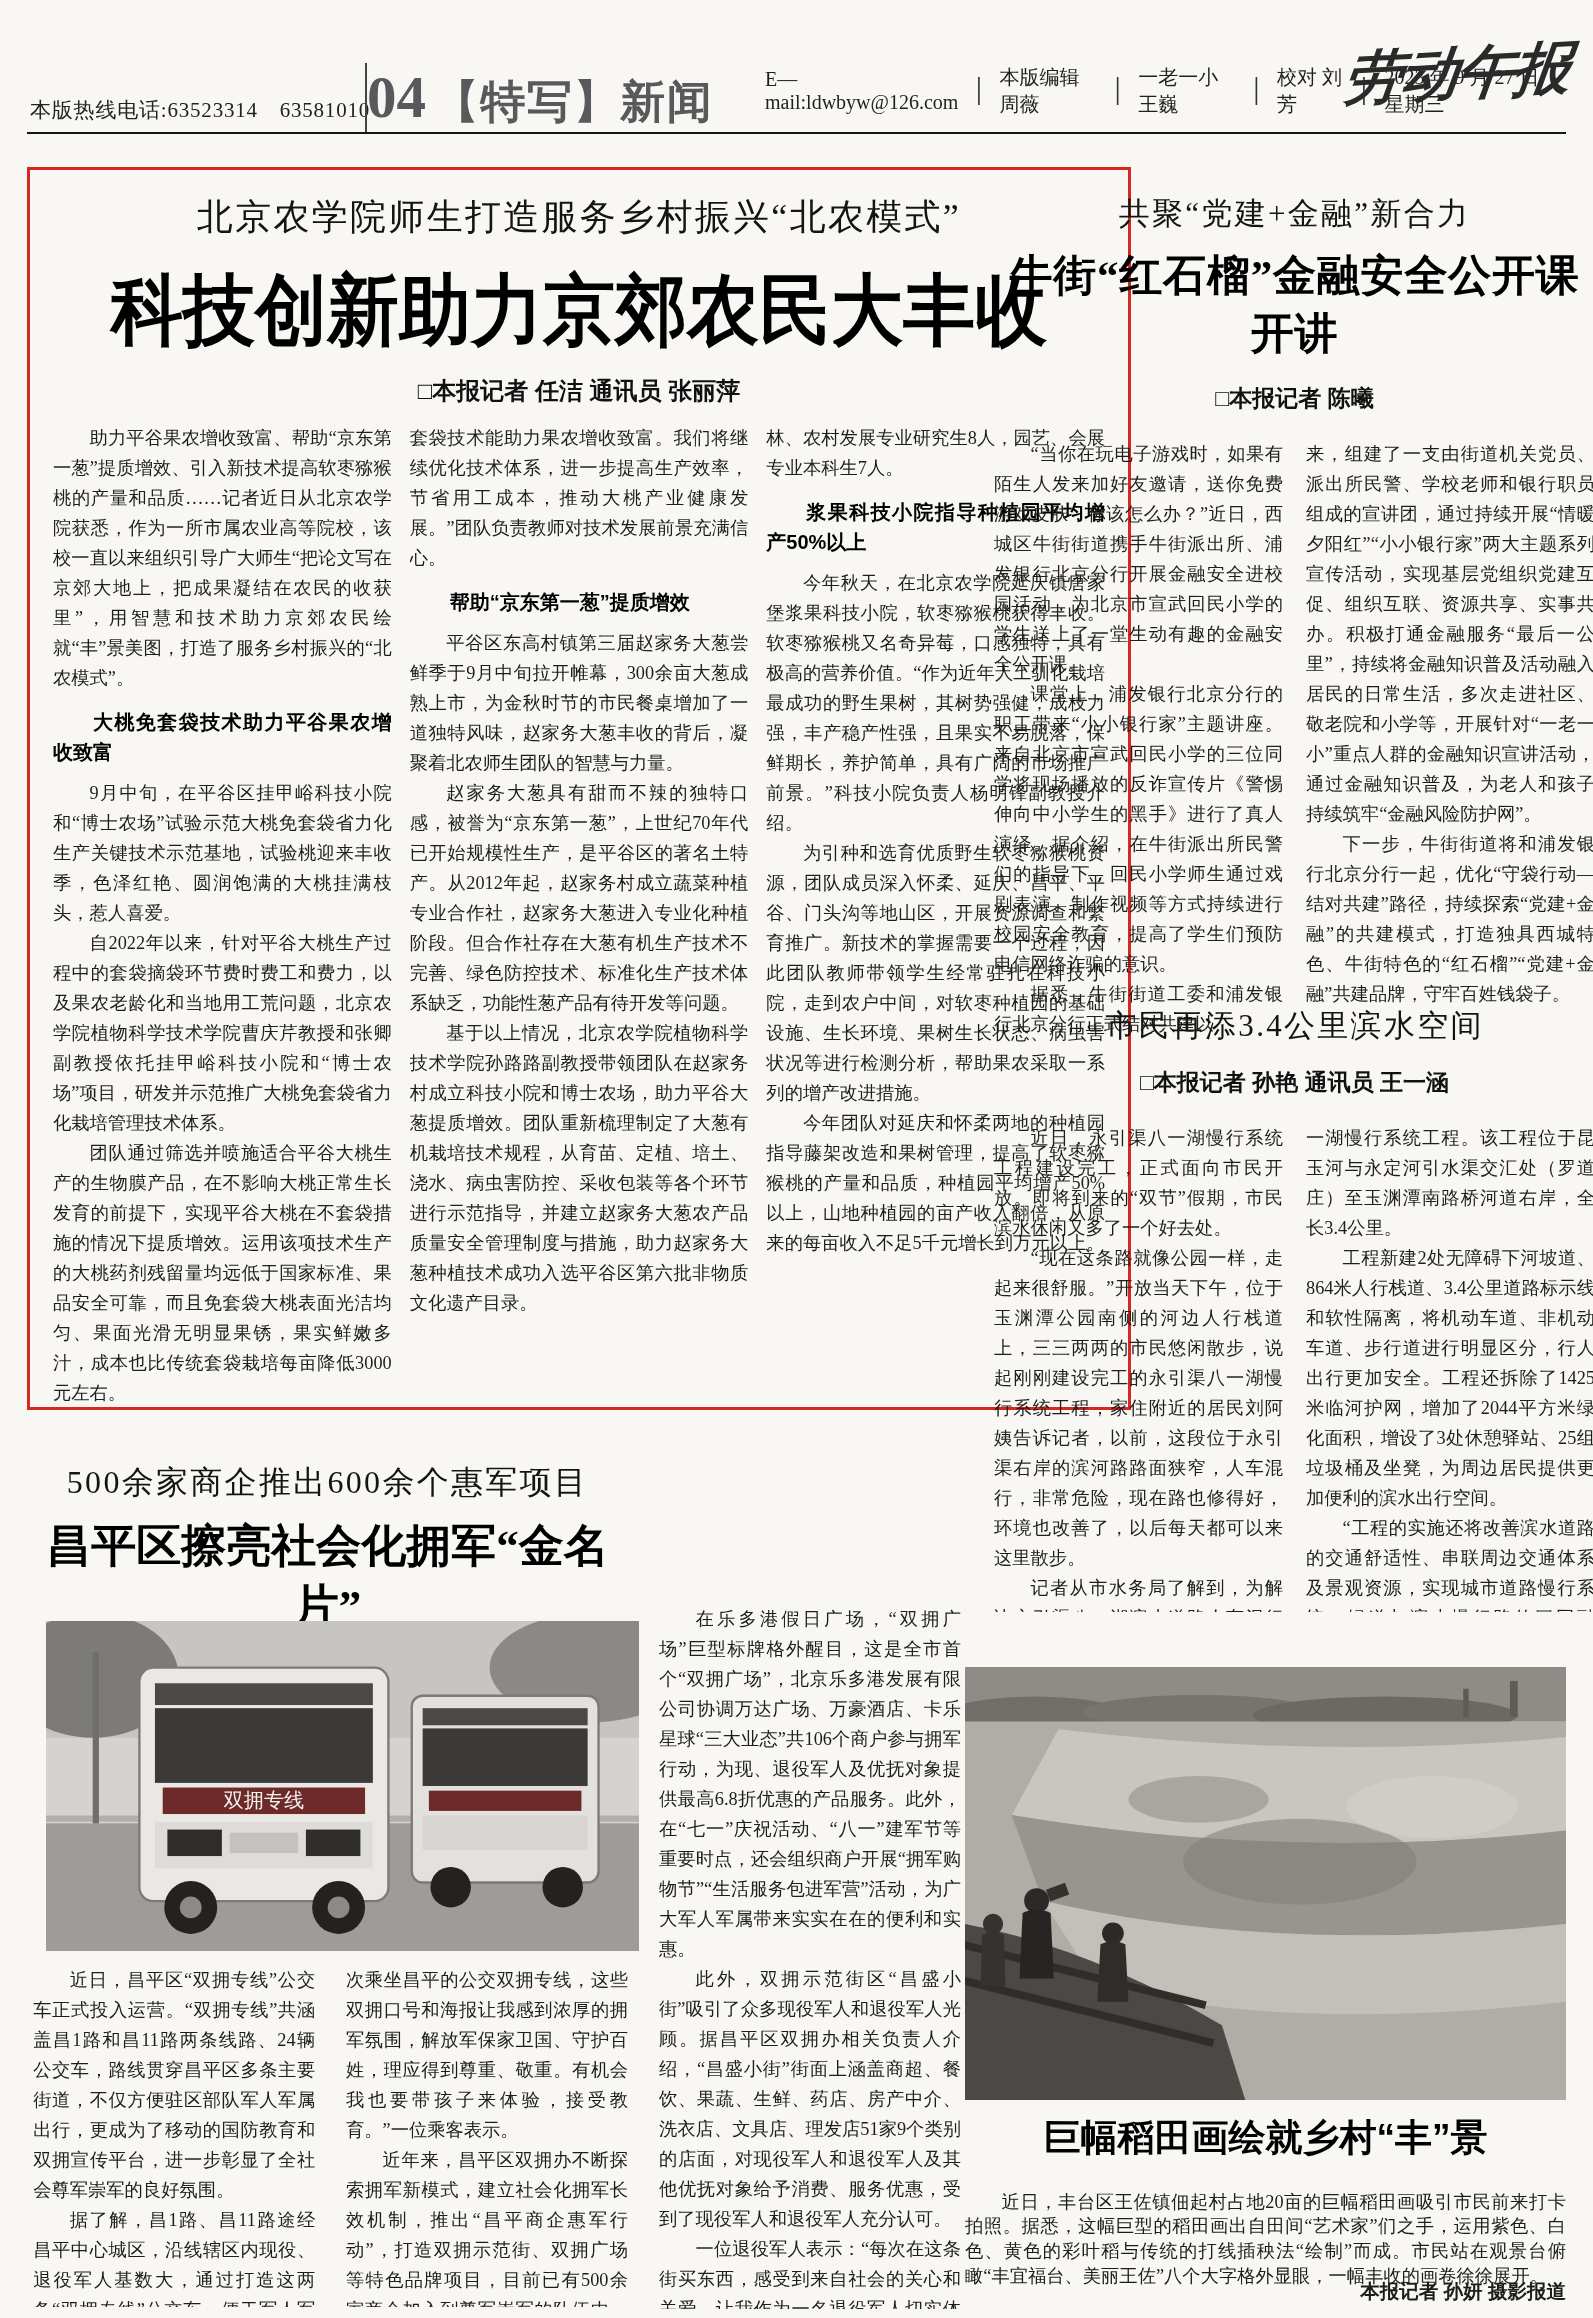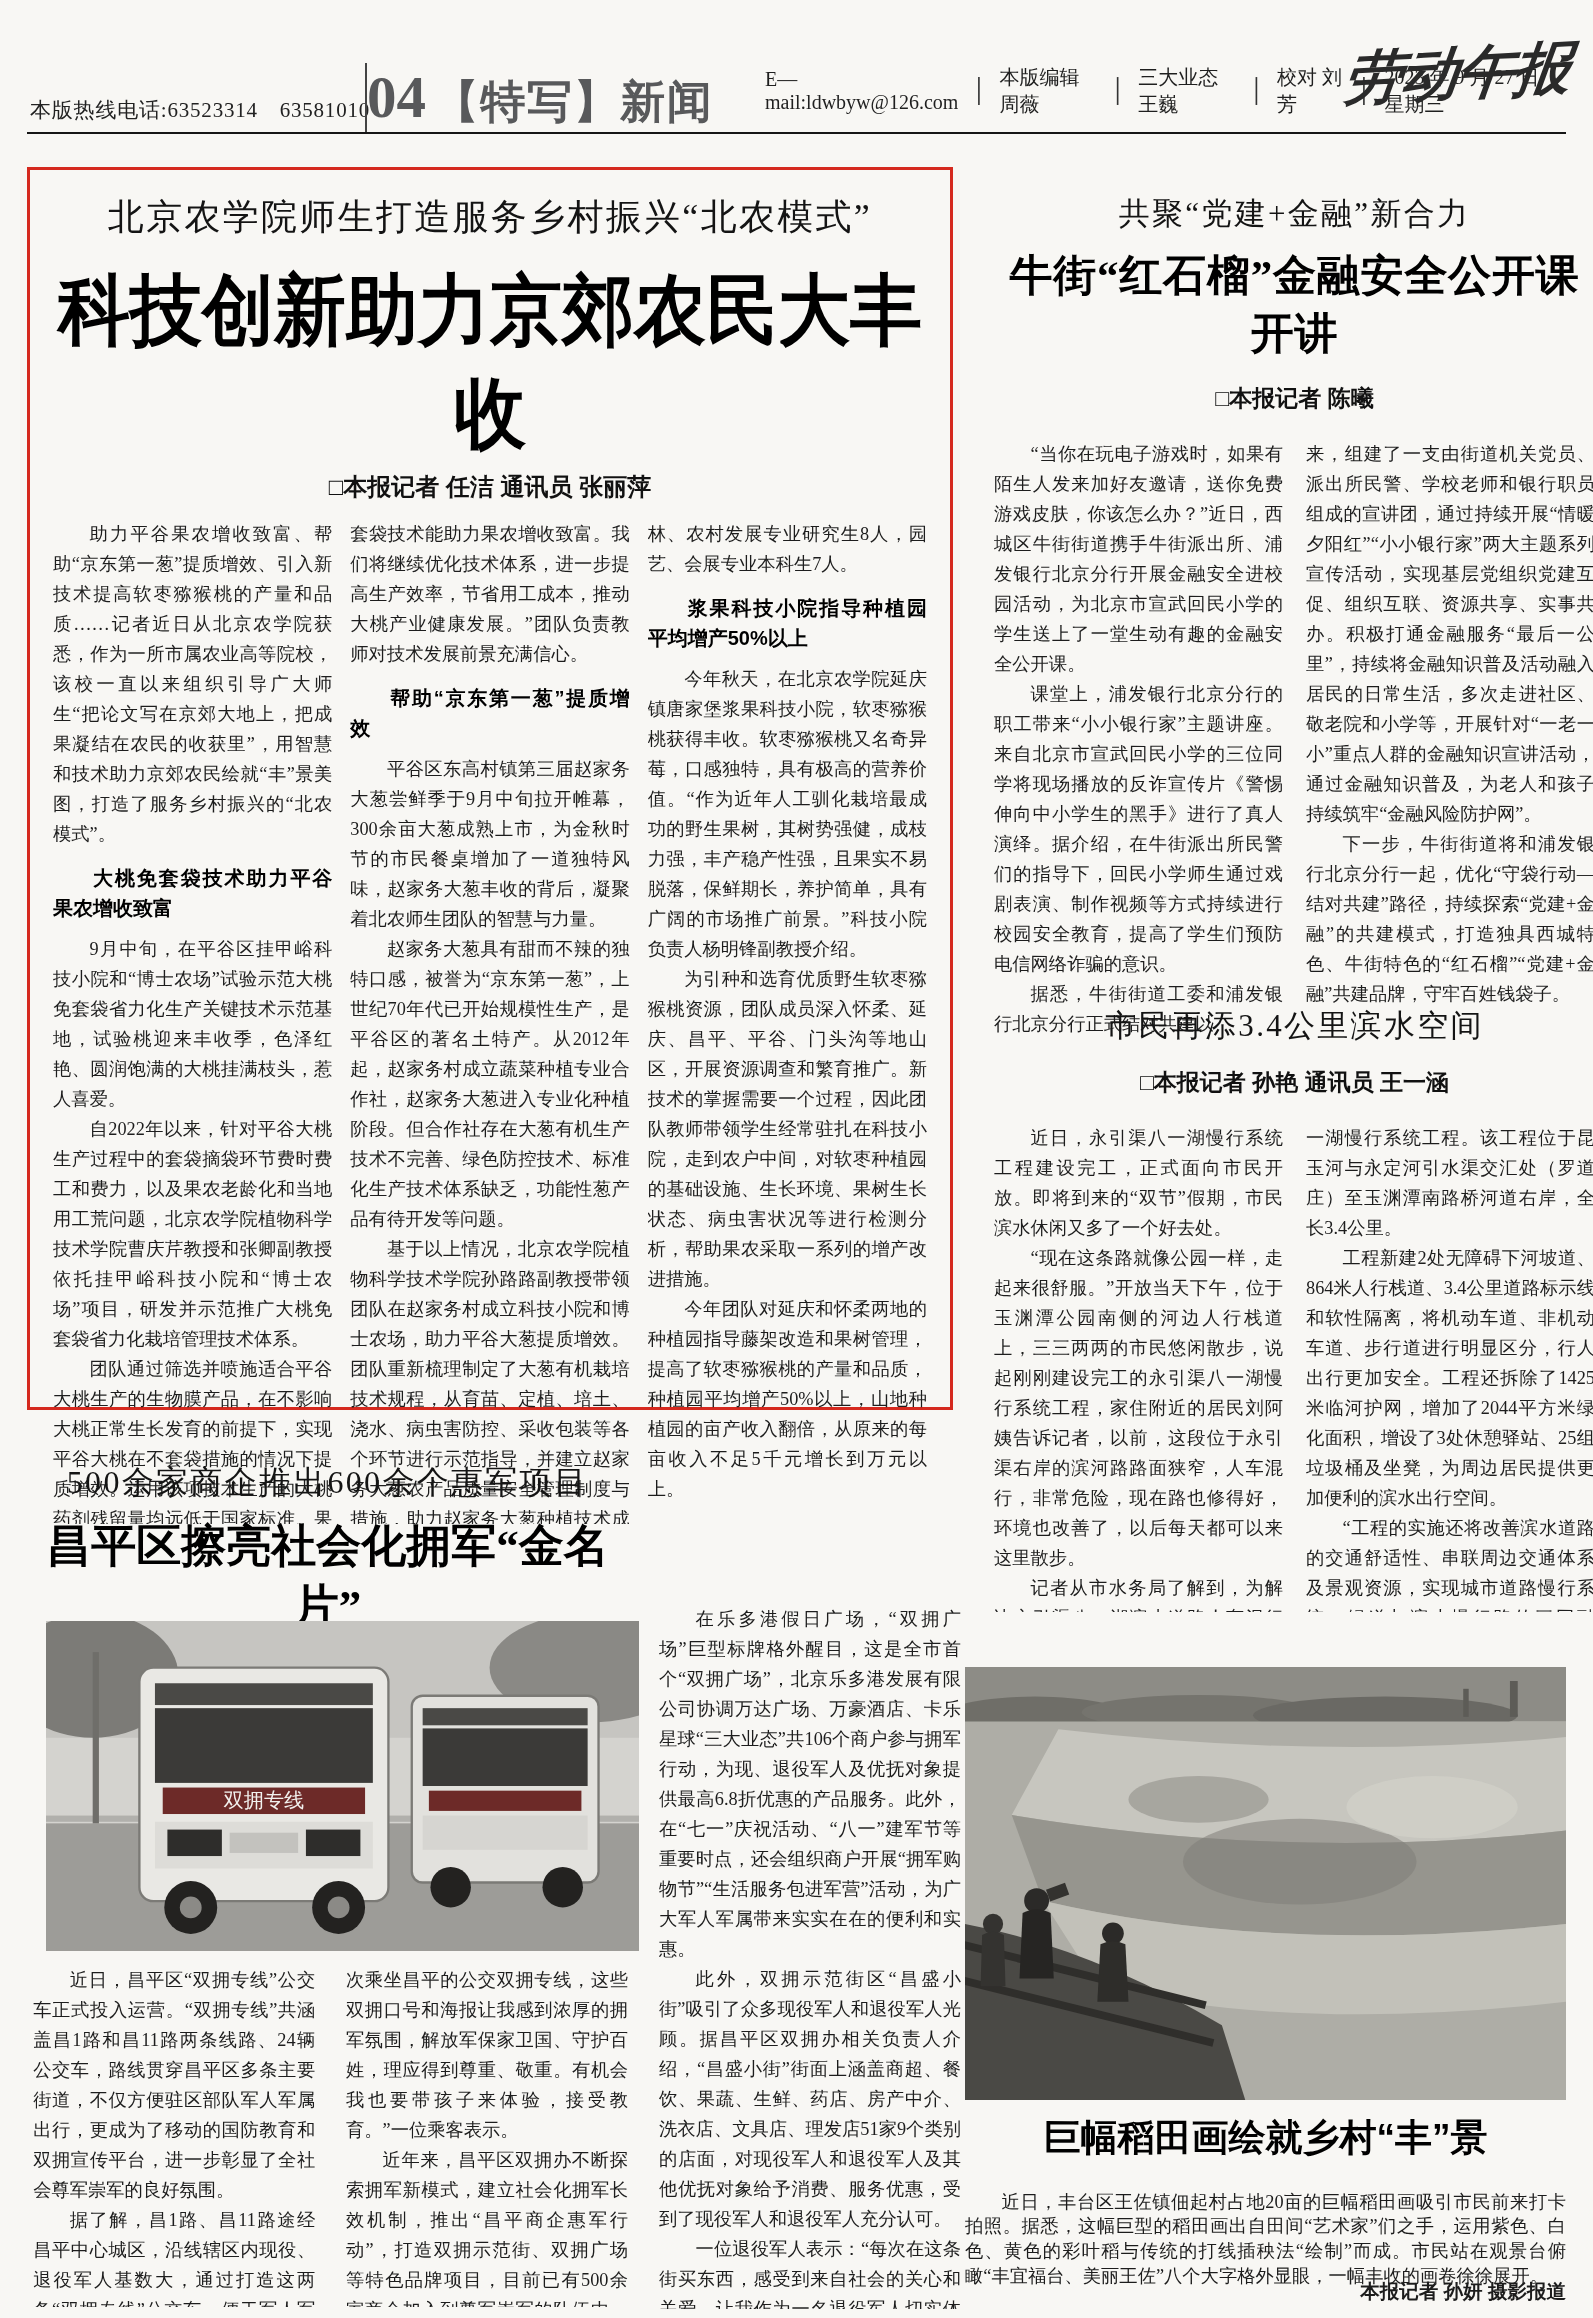--- a/index.html
+++ b/index.html
@@ -36,21 +36,21 @@
   .kicker{font-size:36px;text-align:center;letter-spacing:2.3px;color:#141414;}
   .byline{font-family:"Liberation Sans","DejaVu Sans",sans-serif;font-weight:bold;text-align:center;color:#111;}
   .cols{display:flex;}
   .col{flex:1;font-size:18.3px;line-height:1.64;text-align:justify;color:#1d1d1d;overflow:hidden;}
   .col p.para{text-indent:2em;}
   .col p.cont{text-indent:0;}
   .col h4.sub{font-family:"Liberation Sans","DejaVu Sans",sans-serif;font-size:20px;line-height:1.5;
     margin:14px 0 11px;text-indent:2em;font-weight:900;color:#000;}
 
   
-  .leadbox{position:absolute;left:27px;top:167px;width:926px;height:1243px;
+  .leadbox{position:absolute;left:27px;top:167px;width:1104px;height:1243px;
     border:3.1px solid var(--red);padding:20px 23px 14px;}
   .leadbox .kicker{margin-top:3.1px;}
   .lead-headline{font-family:"Liberation Sans","DejaVu Sans",sans-serif;font-weight:900;
     font-size:72px;letter-spacing:0px;text-align:center;color:#000;margin:17px 0 4.7px;
     transform:scaleY(1.08);transform-origin:top;}
   .leadbox .byline{font-size:24px;margin:20px 0 15.6px;}
   .leadbox .cols{gap:18px;height:1005px;}
 
   
   .rightart{position:absolute;left:965px;width:601px;margin-left:29px;}
@@ -92,21 +92,21 @@
   <div class="hotline">本版热线电话:63523314　63581010</div>
   <div class="pagetag">
     <span class="num">04</span>
     <span class="tag">【特写】新闻</span>
   </div>
   <div class="meta">
     <span class="item">E—mail:ldwbyw@126.com</span>
     <span class="sep">│</span>
     <span class="item">本版编辑 周薇</span>
     <span class="sep">│</span>
-    <span class="item">三大业态 王巍</span>
+    <span class="item">一老一小 王巍</span>
     <span class="sep">│</span>
     <span class="item">校对 刘芳</span>
     <span class="sep">│</span>
     <span class="item">2023 年 9 月 27 日·星期三</span>
   </div>
   <div class="masthead">劳动午报</div>
 </div>
 <div class="toprule"></div>
 
 <div class="leadbox">

